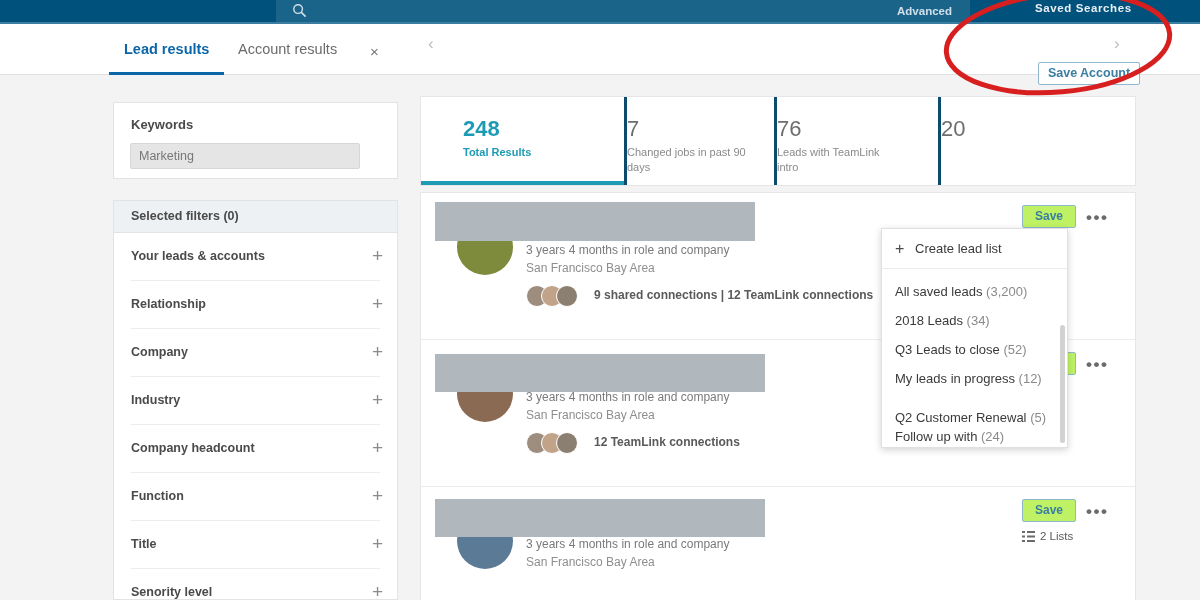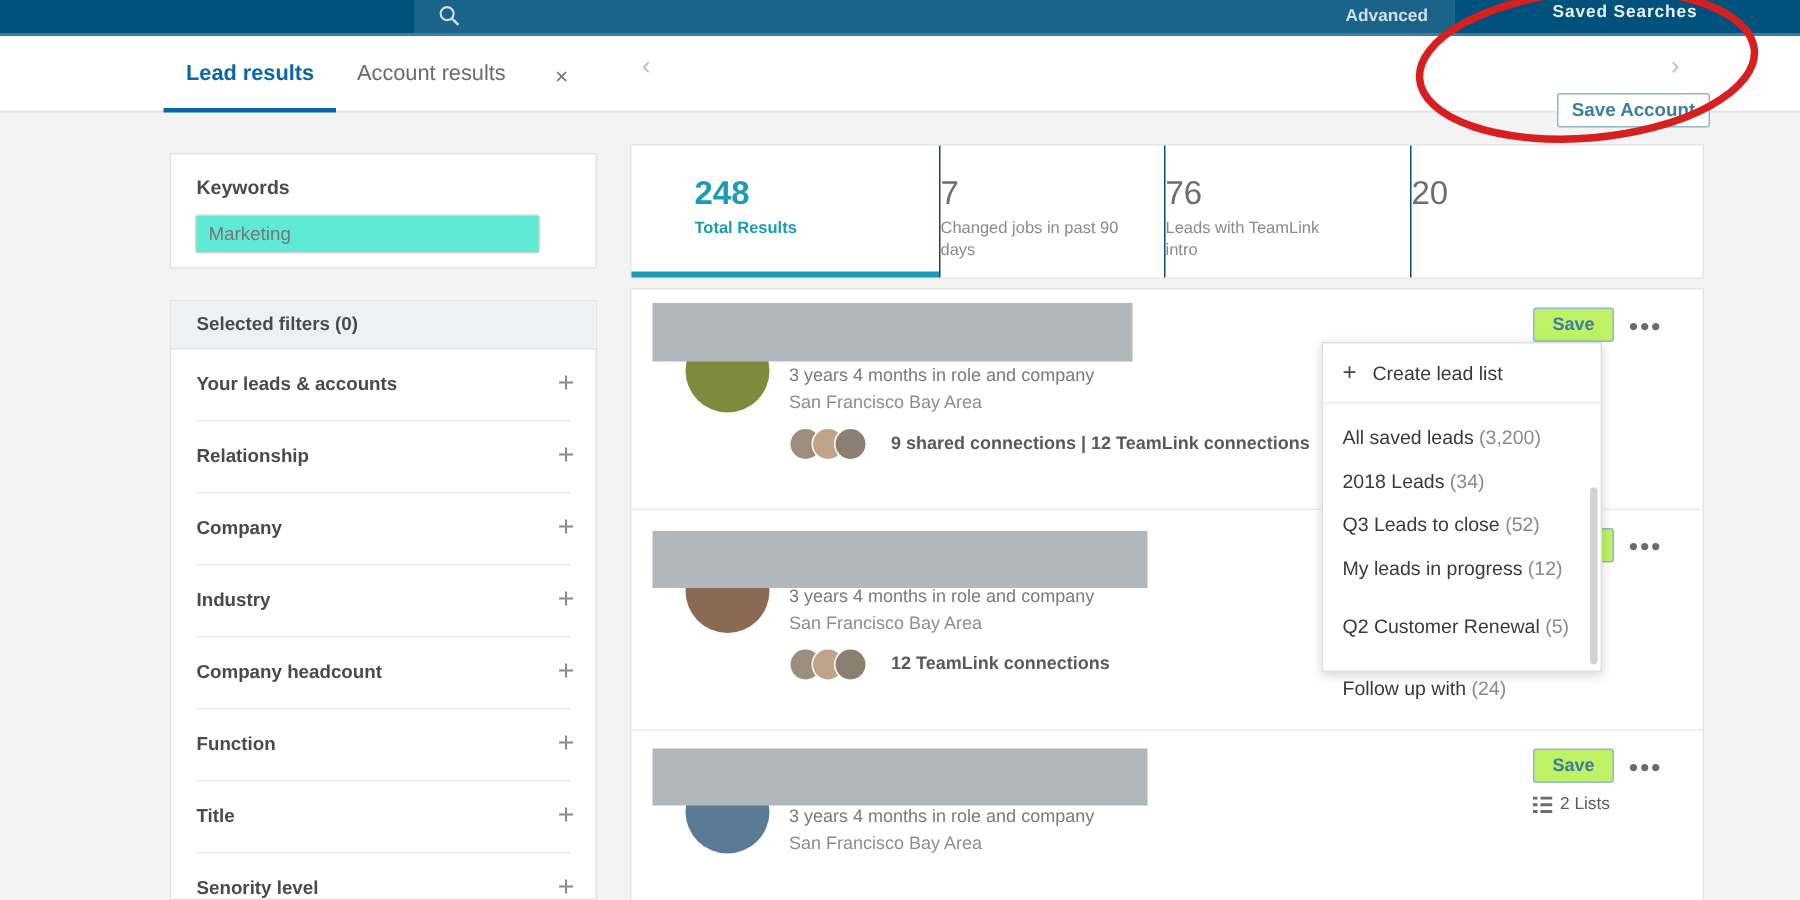--- a/index.html
+++ b/index.html
@@ -67,21 +67,21 @@
   .keywords-card {
     position: absolute; left: 113px; top: 102px; width: 285px; height: 77px;
     background: #fff; border: 1px solid #e3e3e3;
   }
   .keywords-label {
     position: absolute; left: 17px; top: 14px;
     font-size: 13px; color: #4a4a4a; font-weight: bold;
   }
   .keywords-input {
     position: absolute; left: 16px; top: 40px; width: 230px; height: 26px;
-    border: 1px solid #d6d6d6; border-radius: 2px; background: #5eead4;
+    border: 1px solid #d6d6d6; border-radius: 2px; background: #e5e5e5;
     font-size: 12.5px; color: #777; padding-left: 8px; line-height: 24px;
     white-space: nowrap; overflow: hidden;
   }
   .keywords-clear {
     position: absolute; left: 370px; top: 45px;
     font-size: 15px; color: #777; line-height: 14px;
   }
 
   .filters-card {
     position: absolute; left: 113px; top: 200px; width: 285px; height: 400px;
@@ -110,21 +110,21 @@
     position: absolute; left: 17px; right: 17px; bottom: 0;
     height: 1px; background: #ececec;
   }
 
   
   .stats-card {
     position: absolute; left: 420px; top: 96px; width: 716px; height: 90px;
     background: #fff; border: 1px solid #e6e6e6;
   }
   .stat {
-    position: absolute; top: 0; height: 88px; border-right: 1px solid #0c4a6e;
+    position: absolute; top: 0; height: 88px; border-right: 3px solid #0c4a6e;
   }
   .stat .num {
     position: absolute; left: 0; top: 19px;
     font-size: 22px; color: #6e6e6e; font-weight: normal;
   }
   .stat .lbl {
     position: absolute; left: 0; top: 48px; width: 125px;
     font-size: 11px; color: #8a8a8a; line-height: 15px;
   }
   .stat.active .num { color: #1d9bb4; font-weight: bold; }
@@ -382,21 +382,21 @@
     <div class="dd-create">
       <span class="plus">+</span>
       <span class="txt">Create lead list</span>
     </div>
     <div id="dd-items">
         <div class="dd-item" style="top: 48px;"><span>All saved leads</span> <span class="cnt">(3,200)</span></div>
         <div class="dd-item" style="top: 77px;"><span>2018 Leads</span> <span class="cnt">(34)</span></div>
         <div class="dd-item" style="top: 106px;"><span>Q3 Leads to close</span> <span class="cnt">(52)</span></div>
         <div class="dd-item" style="top: 135px;"><span>My leads in progress</span> <span class="cnt">(12)</span></div>
         <div class="dd-item" style="top: 174px;"><span>Q2 Customer Renewal</span> <span class="cnt">(5)</span></div>
-        <div class="dd-item" style="top: 193px; margin-top: 22px;"><span>Follow up with</span> <span class="cnt">(24)</span></div>
+        <div class="dd-item" style="top: 193px;"><span>Follow up with</span> <span class="cnt">(24)</span></div>
       </div>
     <div class="dd-scroll"></div>
   </div>
 
   <svg class="annotation" viewBox="0 0 260 110">
     <ellipse cx="118" cy="55" rx="112" ry="49" fill="none" stroke="#d81f1f" stroke-width="5" transform="rotate(-5 118 55)"></ellipse>
   </svg>
 
 </div>
 

